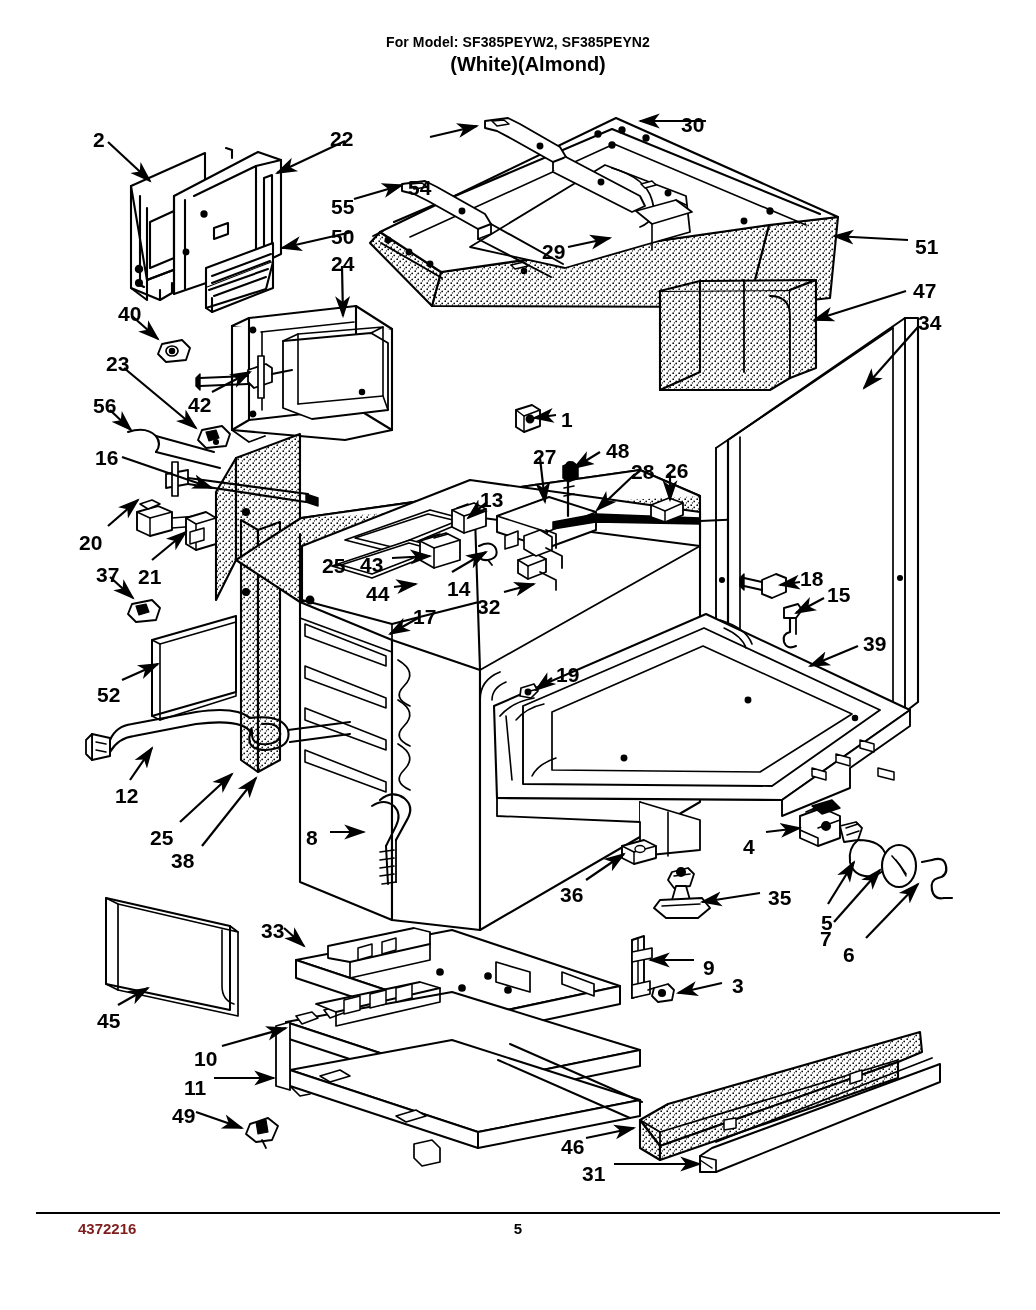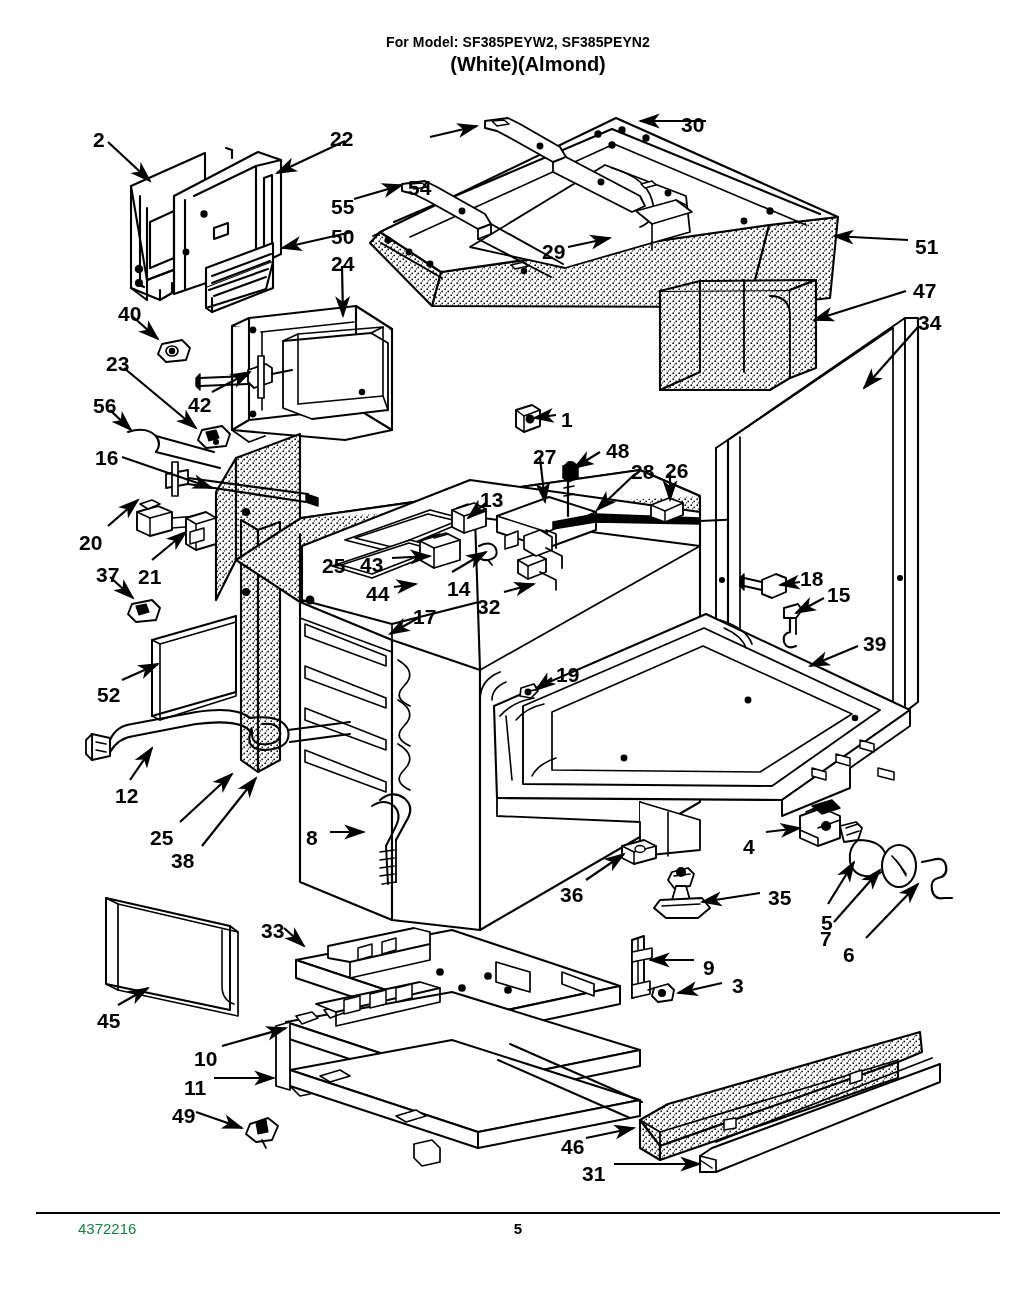--- a/index.html
+++ b/index.html
@@ -55,22 +55,22 @@
     top: 1212px;
     width: 964px;
     height: 2px;
     background: #000;
   }
   #footer-part {
     position: absolute;
     left: 78px;
     top: 1220px;
     font-size: 15px;
-    font-weight: normal;
-    color: #15803d;
+    font-weight: bold;
+    color: #7f1d1d;
   }
   #footer-page {
     position: absolute;
     left: 0;
     top: 1220px;
     width: 1036px;
     text-align: center;
     font-size: 15px;
     font-weight: bold;
     color: #000;

